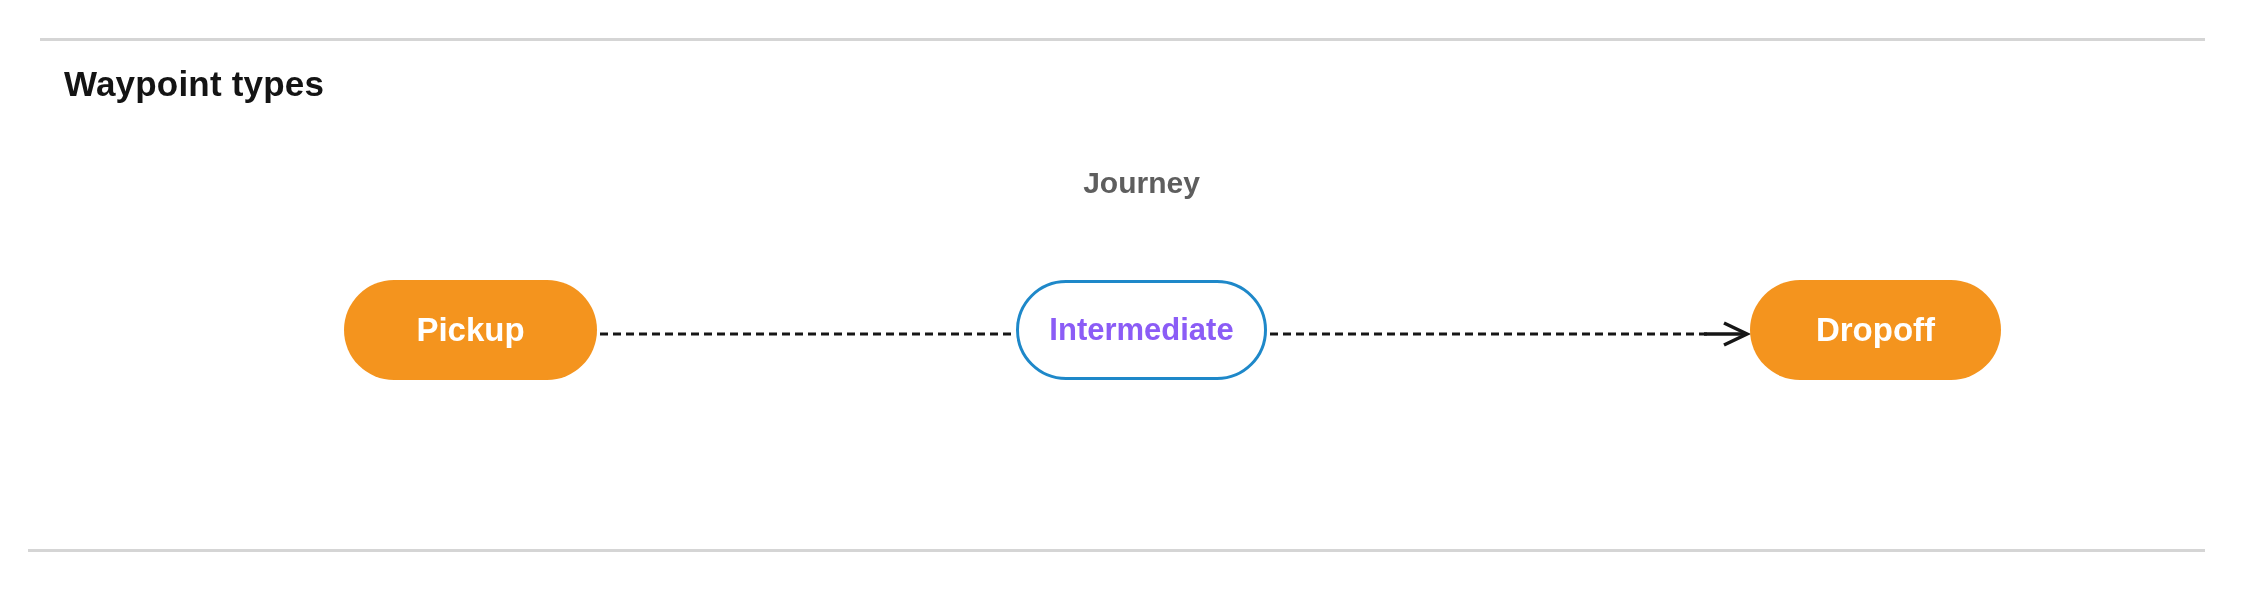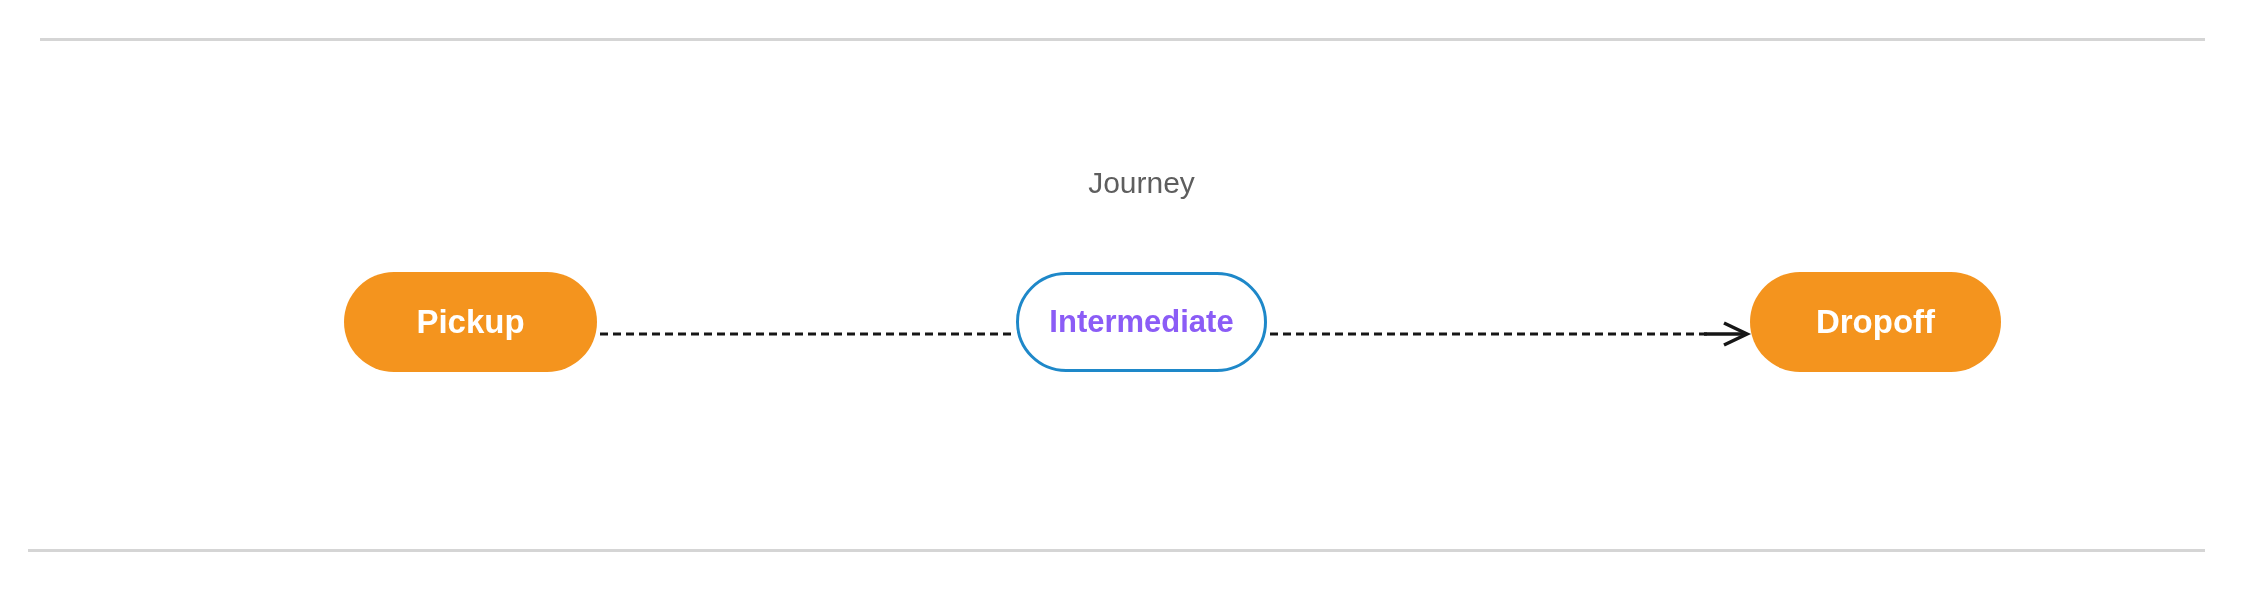--- a/index.html
+++ b/index.html
@@ -35,26 +35,26 @@
     color: #141414;
     letter-spacing: 0.2px;
   }
   .journey-label {
     position: absolute;
     left: 1016px;
     top: 166px;
     width: 251px;
     text-align: center;
     font-size: 30px;
-    font-weight: 400;
+    font-weight: 700;
     color: #5e5e5e;
   }
   .pill {
     position: absolute;
-    top: 272px;
+    top: 280px;
     height: 100px;
     border-radius: 50px;
     display: flex;
     align-items: center;
     justify-content: center;
     font-weight: 700;
     font-size: 33px;
   }
   .pill.filled {
     background: #f4941e;
@@ -78,20 +78,21 @@
     pointer-events: none;
   }
 </style>
 </head>
 <body>
 
 <div class="stage">
 
   <div class="divider top"></div>
 
+  <h1 class="page-title">Waypoint types</h1>
 
   <div class="journey-label">Journey</div>
 
   <svg class="connector-layer" viewBox="0 0 2245 592" width="2245" height="592">
     <line x1="600" y1="334" x2="1013" y2="334" stroke="#161616" stroke-width="3" stroke-dasharray="8 5"></line>
     <line x1="1270" y1="334" x2="1708" y2="334" stroke="#161616" stroke-width="3" stroke-dasharray="8 5"></line>
     <line x1="1704" y1="334" x2="1744" y2="334" stroke="#161616" stroke-width="3.5"></line>
     <path d="M 1724 323 L 1747 334 L 1724 345" fill="none" stroke="#161616" stroke-width="3.5" stroke-linejoin="miter"></path>
   </svg>
 

